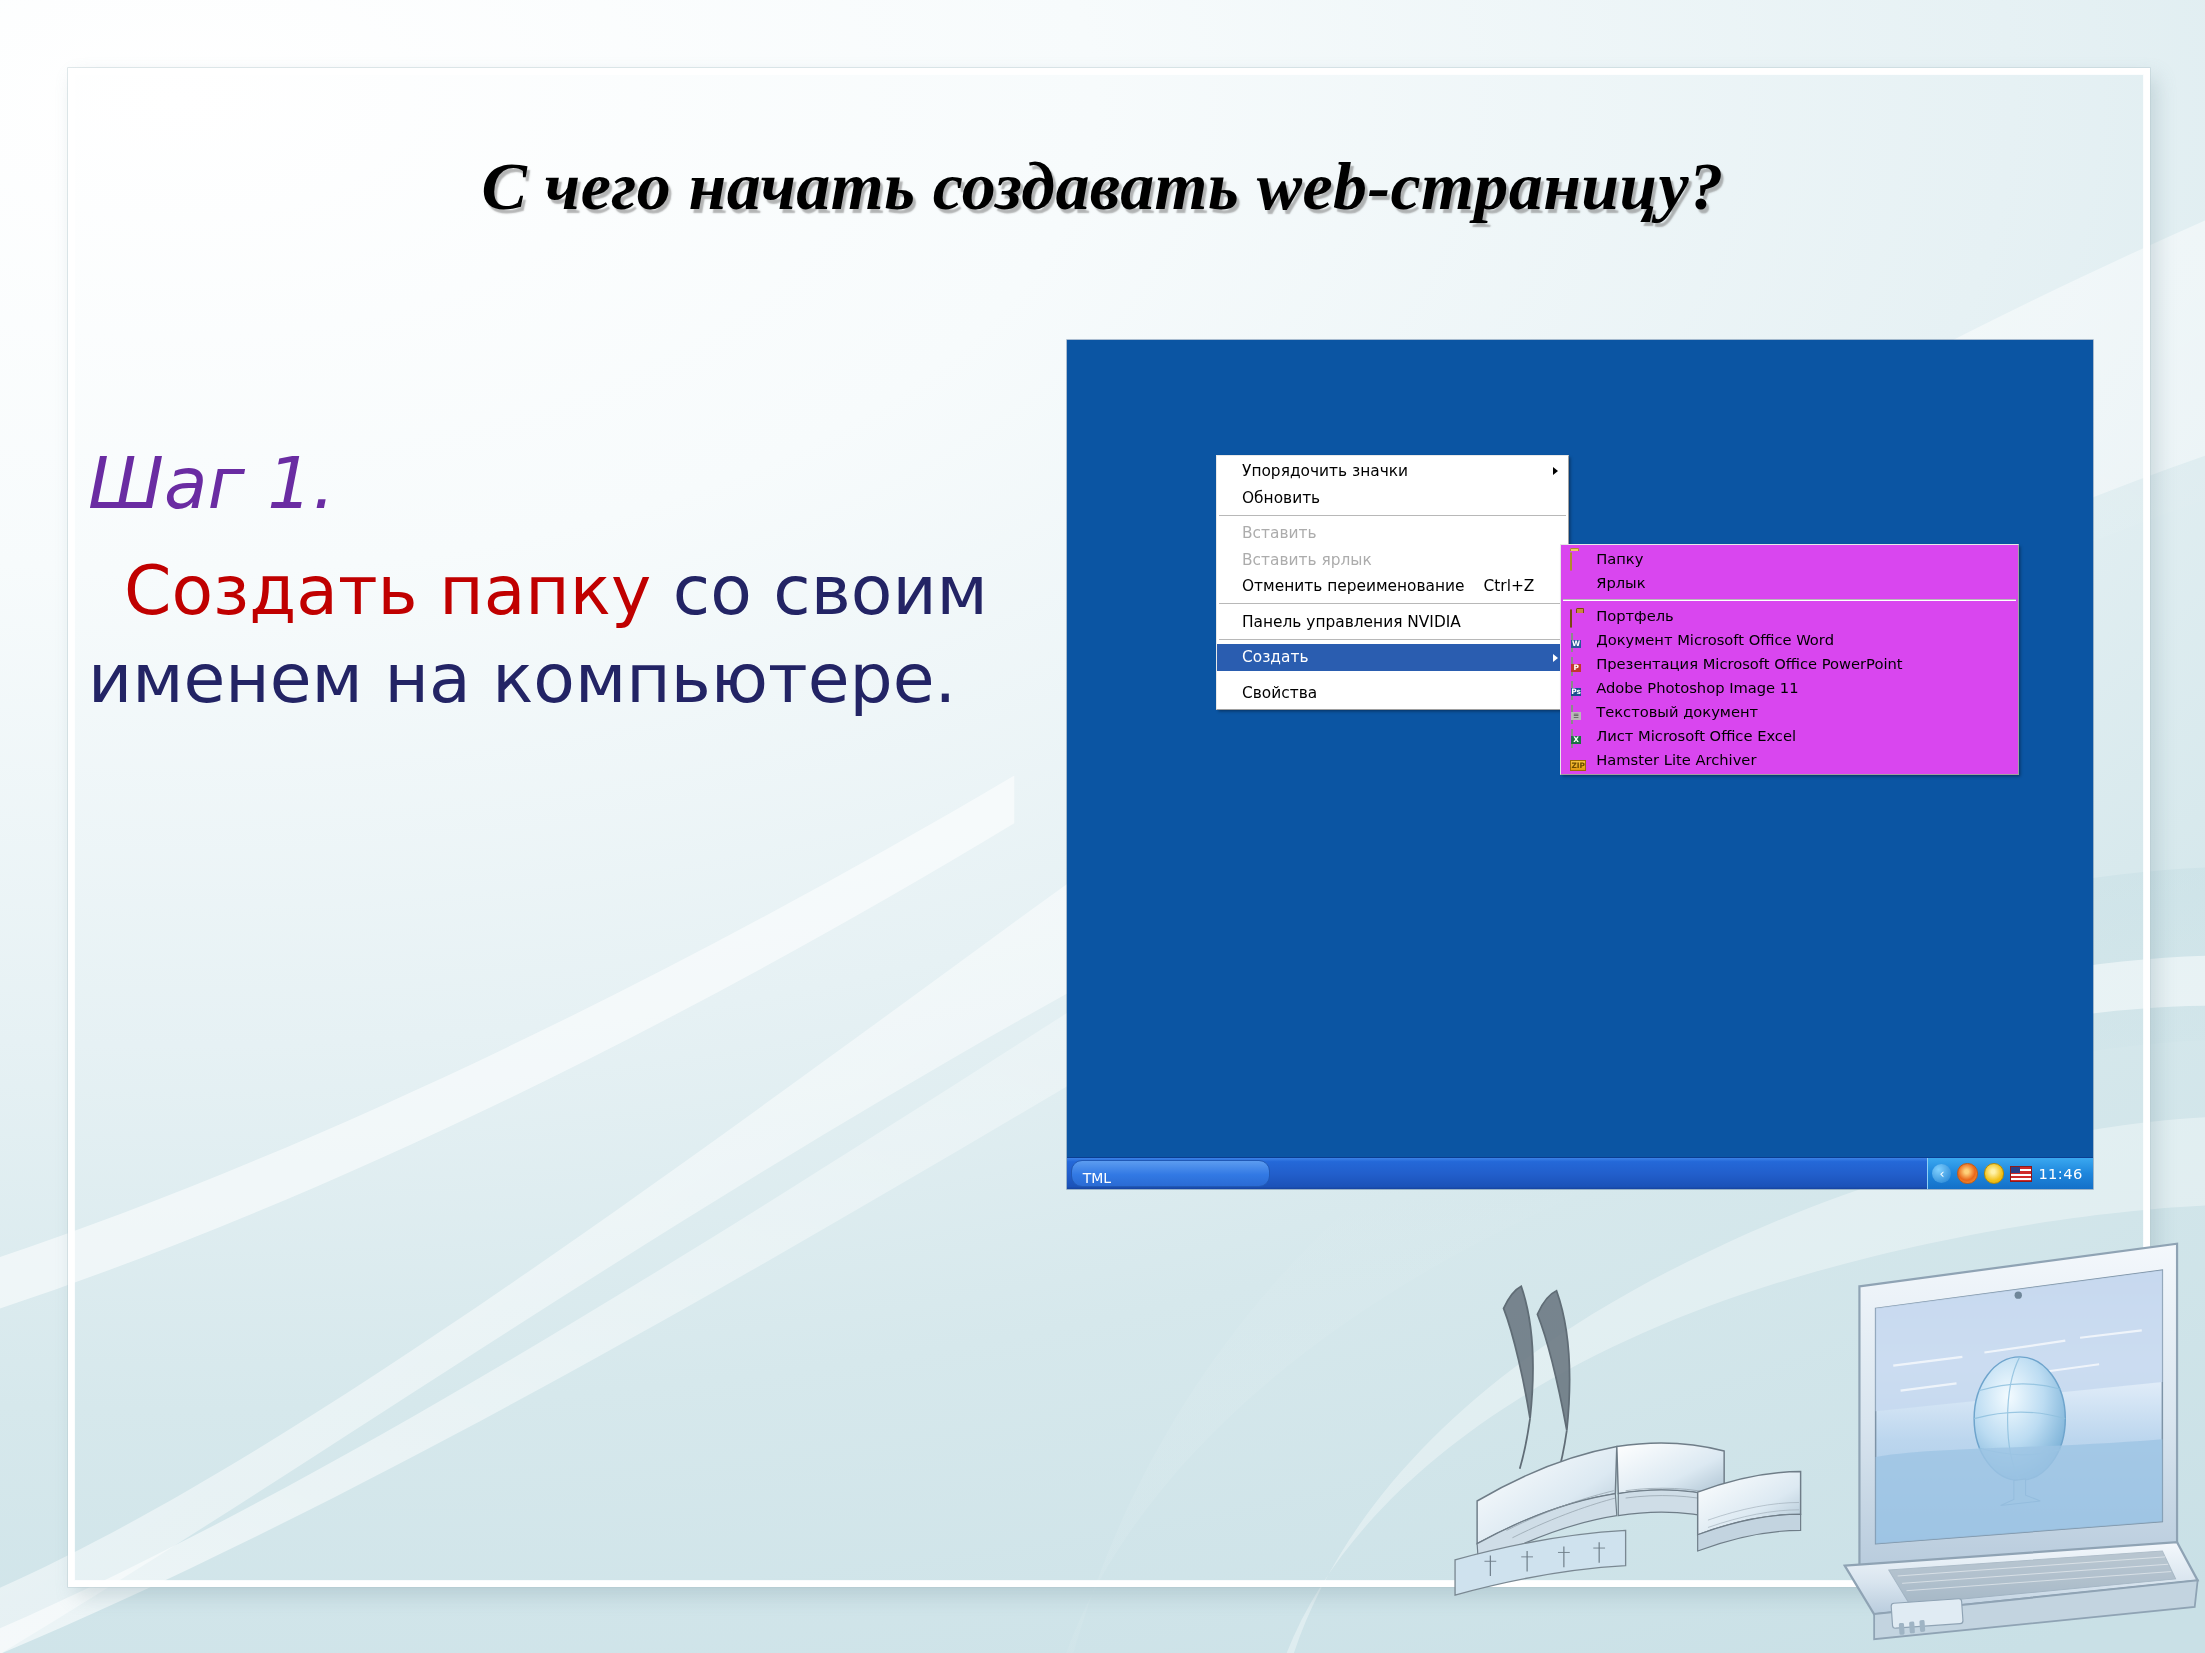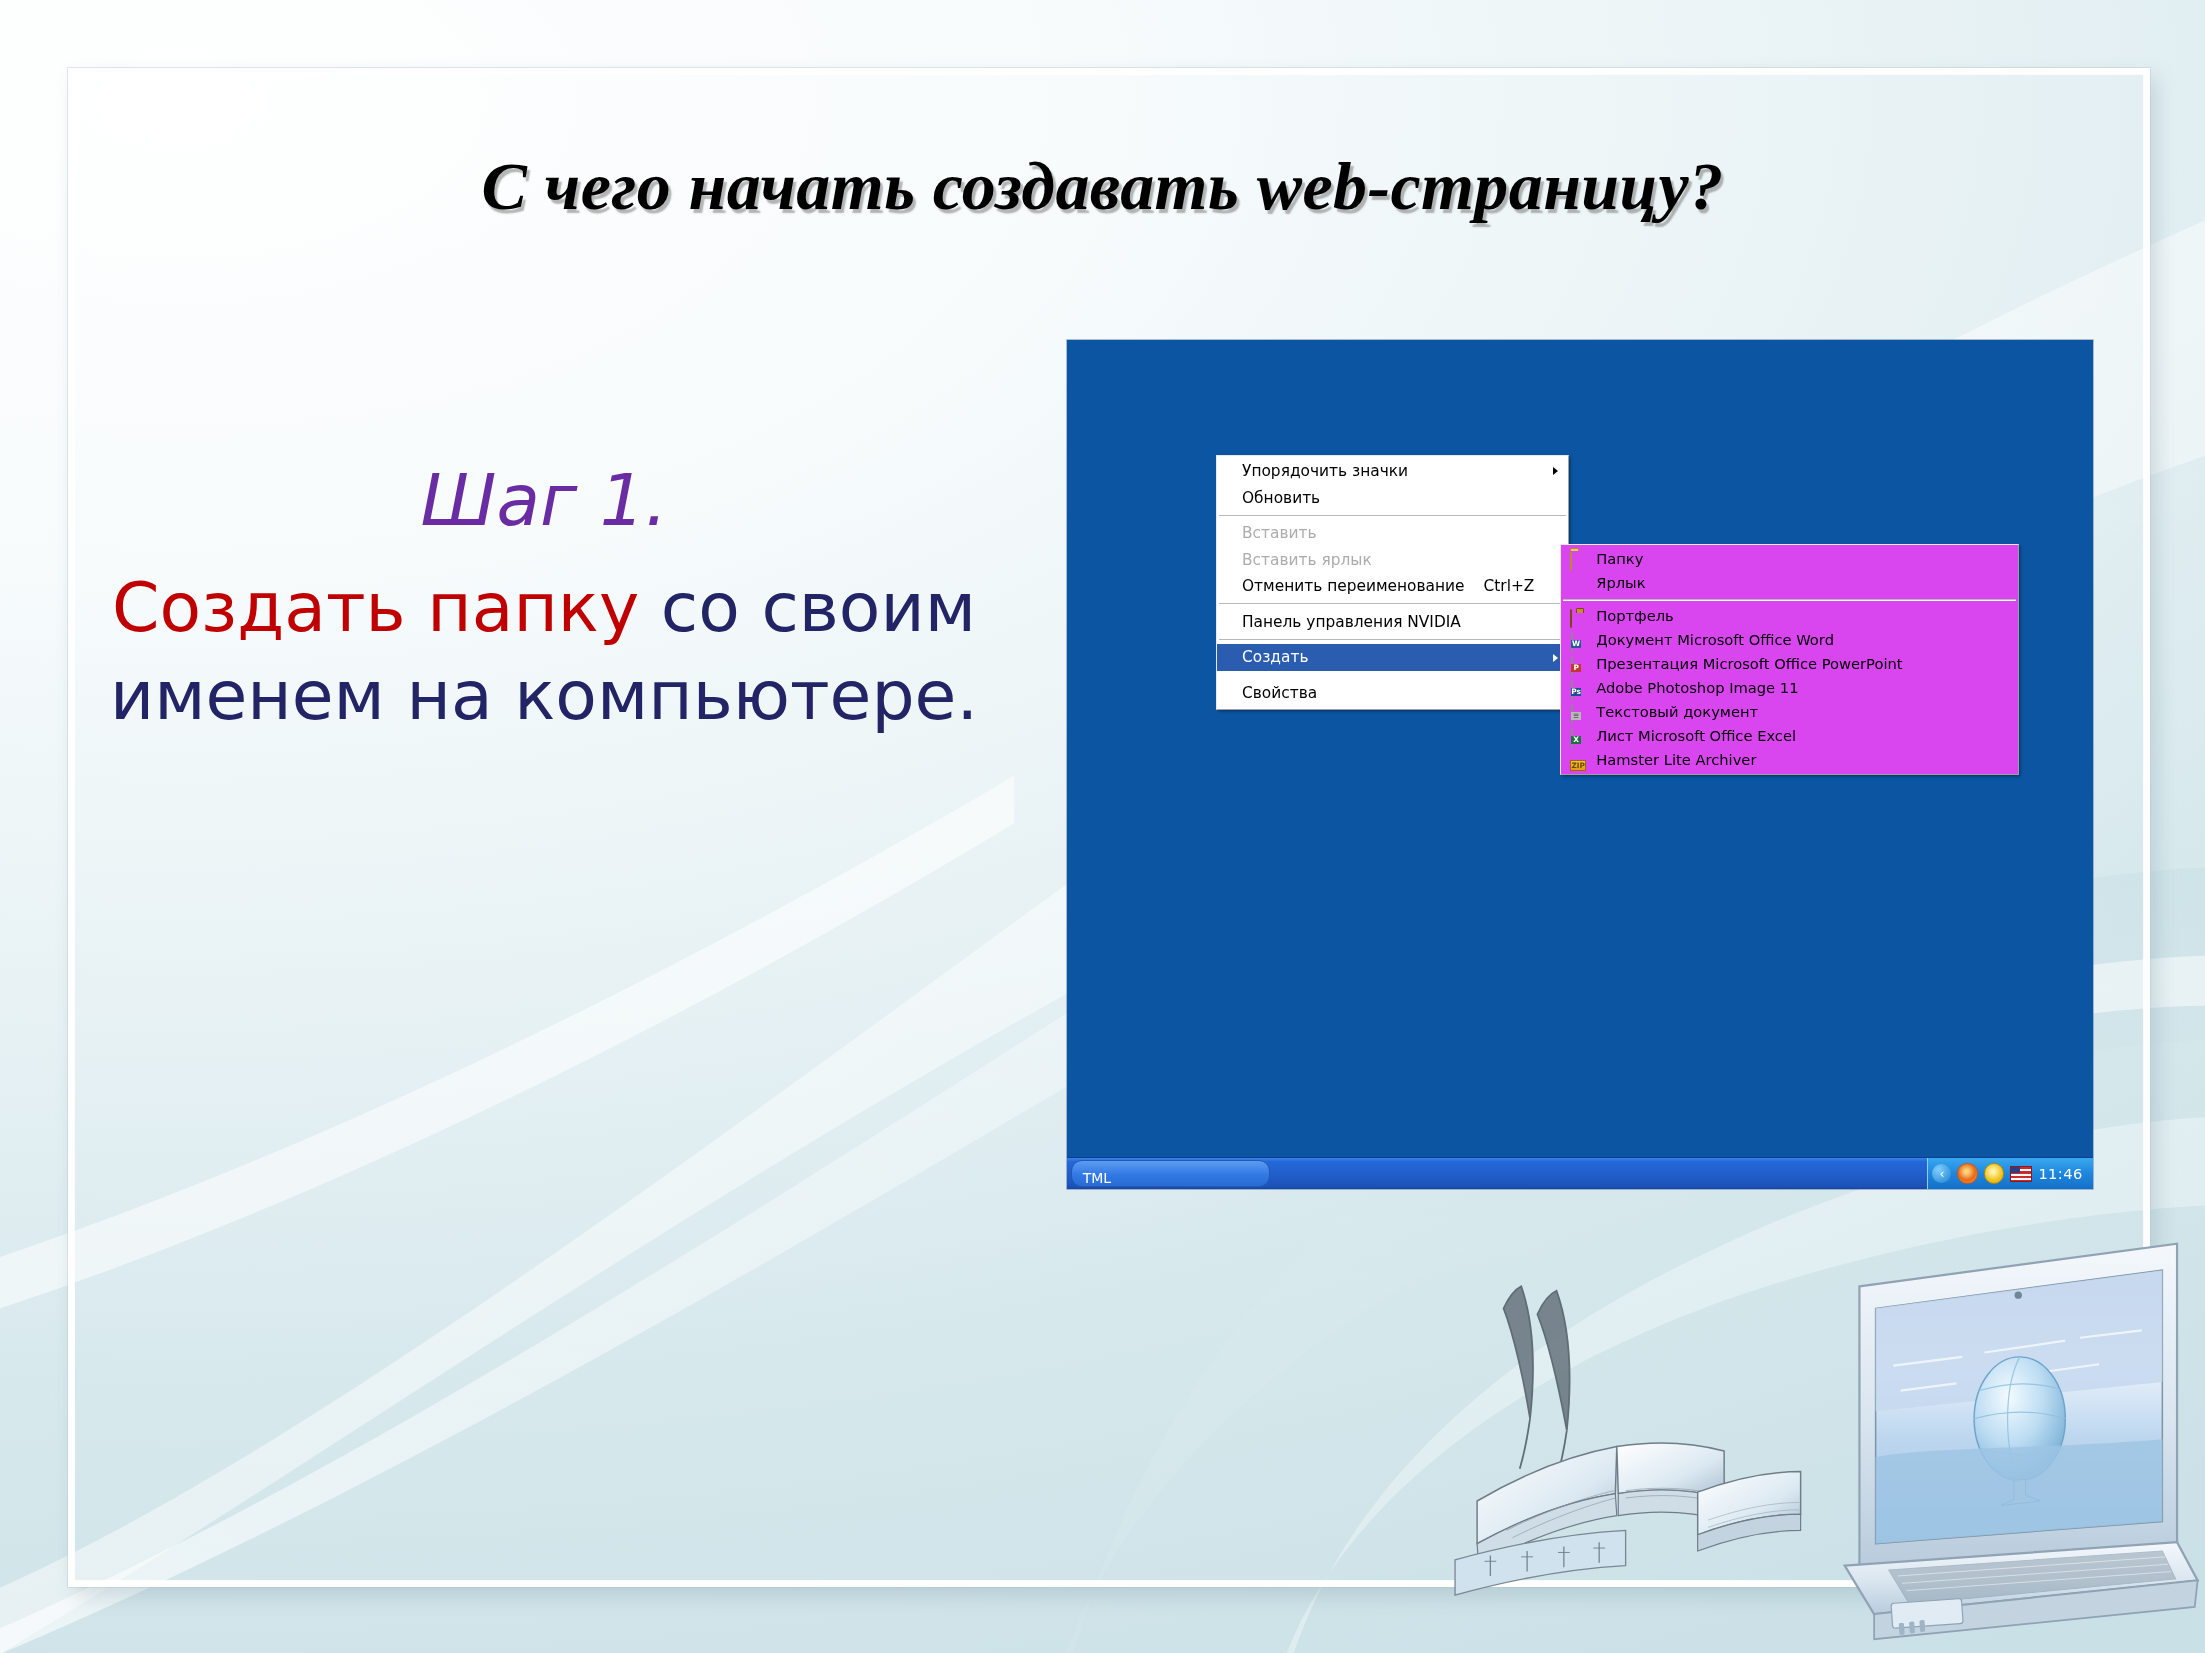--- a/index.html
+++ b/index.html
@@ -51,41 +51,40 @@
     font-size:68px;
     letter-spacing:0.4px;
     color:#000000;
     text-shadow:2.9px 3.7px 1.5px rgba(120,120,120,.55);
     white-space:nowrap;
   }
 
   
   .body-text{
     position:absolute;
-    left:88px;top:458px;
+    left:88px;top:441px;
     width:912px;
-    text-align:center;
     line-height:1.22;
   }
   .step-label{
     display:block;
     font-family:"DejaVu Sans", sans-serif;
     font-style:italic;
     font-size:71px;
     color:#6A2CA2;
     margin-bottom:19px;
   }
   .instruction{
     display:block;
     font-family:"DejaVu Sans", sans-serif;
     font-size:68px;
     color:#232465;
     line-height:1.30;
   }
-  .instruction .accent{color:#C00000;}
+  .instruction .accent{color:#C00000;margin-left:36px;}
 
   
   .desktop{
     position:absolute;
     left:1067px;top:340px;
     width:1026px;height:849px;
     background:#0B55A3;
     box-shadow:0 0 0 0.7px rgba(10,60,120,.45);
     overflow:hidden;
     font-family:"DejaVu Sans", sans-serif;

